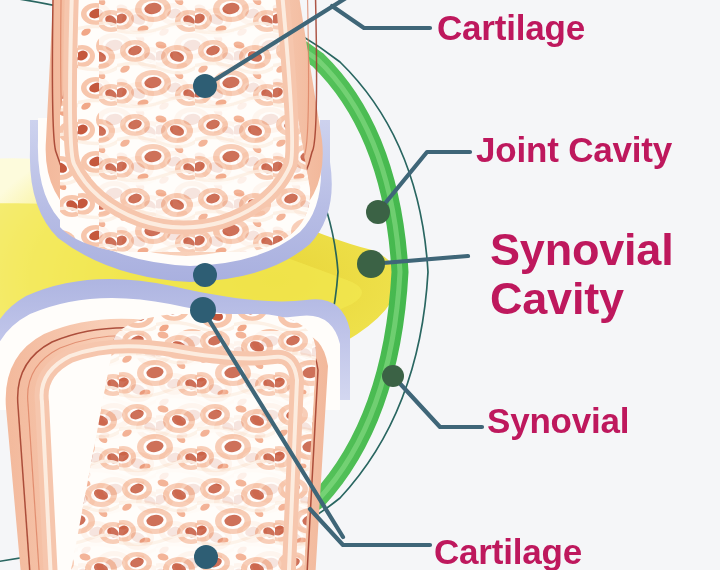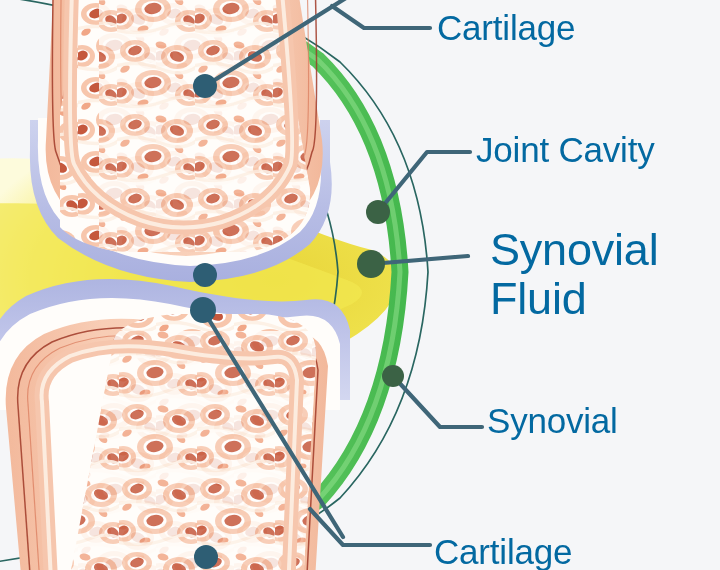--- a/index.html
+++ b/index.html
@@ -6,23 +6,23 @@
   html,body{margin:0;padding:0;}
   body{
     width:720px;height:570px;overflow:hidden;
     background:#f5f6f8;
     font-family:"Liberation Sans","DejaVu Sans",sans-serif;
   }
   #stage{position:relative;width:720px;height:570px;overflow:hidden;background:#f5f6f8;}
   #art{position:absolute;left:0;top:0;width:720px;height:570px;}
   .lbl{
     position:absolute;
-    color:#0369a1;
+    color:#be185d;
     font-family:"Liberation Sans","DejaVu Sans",sans-serif;
-    font-weight:400;
+    font-weight:700;
     white-space:nowrap;
     line-height:1.12;
     letter-spacing:-0.2px;
   }
   #lbl-cartilage-top{left:437px;top:8px;font-size:35px;}
   #lbl-joint-cavity{left:476px;top:130px;font-size:35px;}
   #lbl-synovial-fluid{left:490px;top:226px;font-size:45px;line-height:1.08;}
   #lbl-synovial-membrane{left:487px;top:400px;font-size:35px;line-height:1.18;}
   #lbl-cartilage-bottom{left:434px;top:532px;font-size:35px;}
 </style>
@@ -247,21 +247,21 @@
     <circle cx="206" cy="557" r="12" fill="#2e5e74"></circle>
   </g>
 </svg>
 
 <div class="lbl" id="lbl-cartilage-top">Cartilage</div>
 
 <div class="lbl" id="lbl-joint-cavity">Joint Cavity</div>
 
 <div class="lbl" id="lbl-synovial-fluid">
   <div>Synovial</div>
-  <div>Fluid</div>
+  <div>Cavity</div>
 </div>
 
 <div class="lbl" id="lbl-synovial-membrane">
   <div>Synovial</div>
 </div>
 
 <div class="lbl" id="lbl-cartilage-bottom">Cartilage</div>
 
 </div>
 

